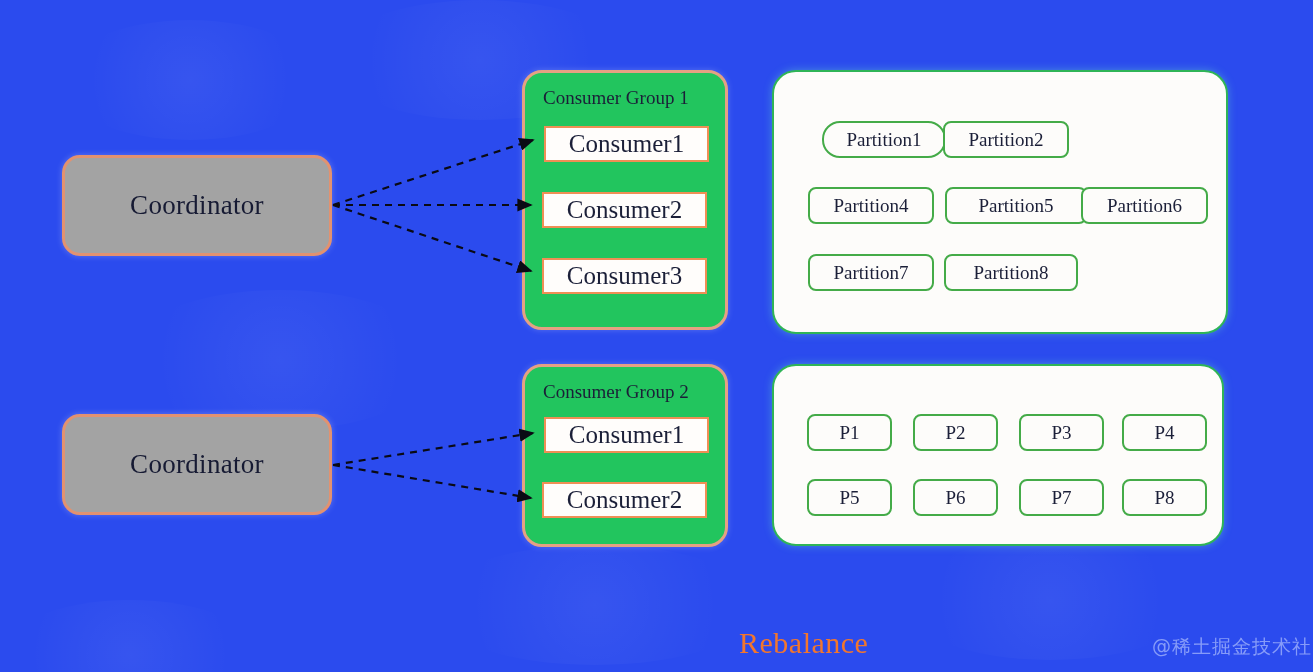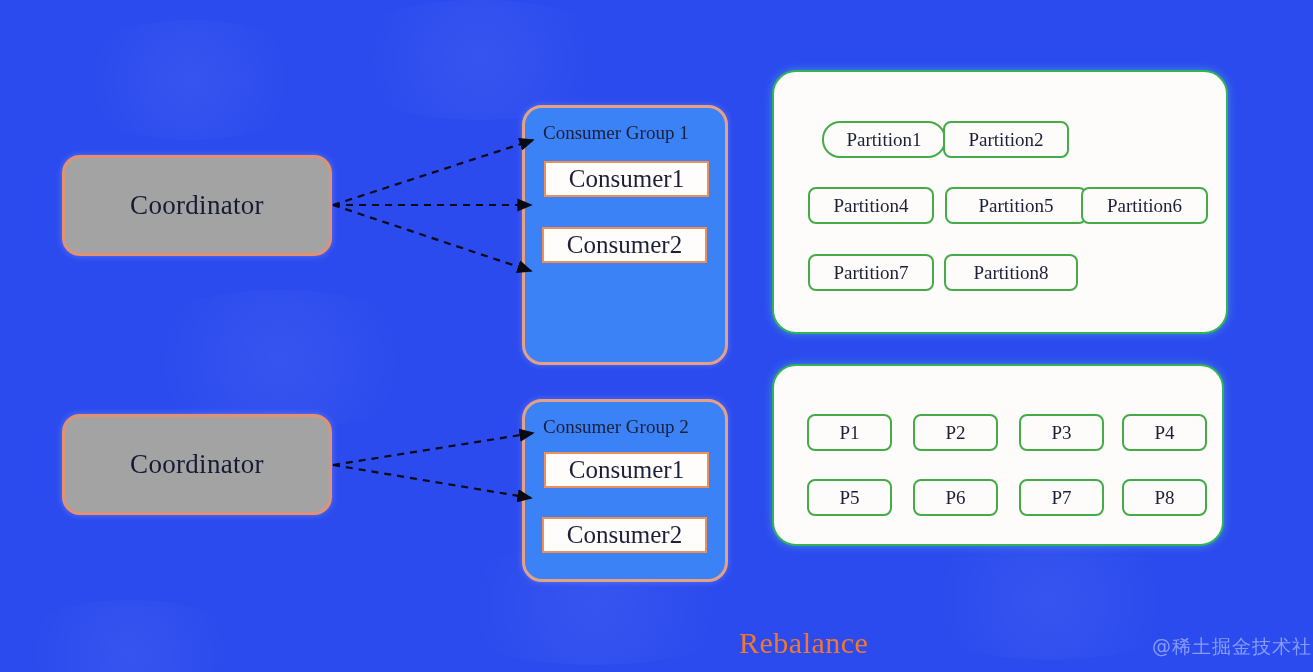--- a/index.html
+++ b/index.html
@@ -45,24 +45,23 @@
     border: 3px solid #e29270;
     border-radius: 18px;
     font-size: 27px;
     letter-spacing: 0.3px;
     box-shadow: 0 0 6px rgba(255,255,255,0.25);
   }
 
   .group-box {
     border: 3px solid #e5a183;
     border-radius: 20px;
-    background: #3b82f6;
+    background: #22c55e;
     display: block;
     box-shadow: 0 0 6px rgba(255,255,255,0.22);
-    margin-top: 35px;
   }
   .group-title {
     position: absolute;
     font-size: 19px;
     color: #1b1f38;
     white-space: nowrap;
   }
   .consumer {
     position: absolute;
     box-sizing: border-box;
@@ -140,20 +139,23 @@
   </div>
 
   <div class="node group-box" style="left:522px; top:70px; width:206px; height:260px;">
     <span class="group-title" style="left:18px; top:14px;">Consumer Group 1</span>
     <div class="consumer" style="left:19px; top:53px; width:165px; height:36px;">
       <span>Consumer1</span>
     </div>
     <div class="consumer" style="left:17px; top:119px; width:165px; height:36px;">
       <span>Consumer2</span>
     </div>
+    <div class="consumer" style="left:17px; top:185px; width:165px; height:36px;">
+      <span>Consumer3</span>
+    </div>
   </div>
 
   <div class="node partition-panel" style="left:772px; top:70px; width:456px; height:264px;">
     <div class="partition" style="left:48px; top:49px; width:124px; height:37px;border-radius:18px;">
       <span>Partition1</span>
     </div>
     <div class="partition" style="left:169px; top:49px; width:126px; height:37px;">
       <span>Partition2</span>
     </div>
     <div class="partition" style="left:34px; top:115px; width:126px; height:37px;">

